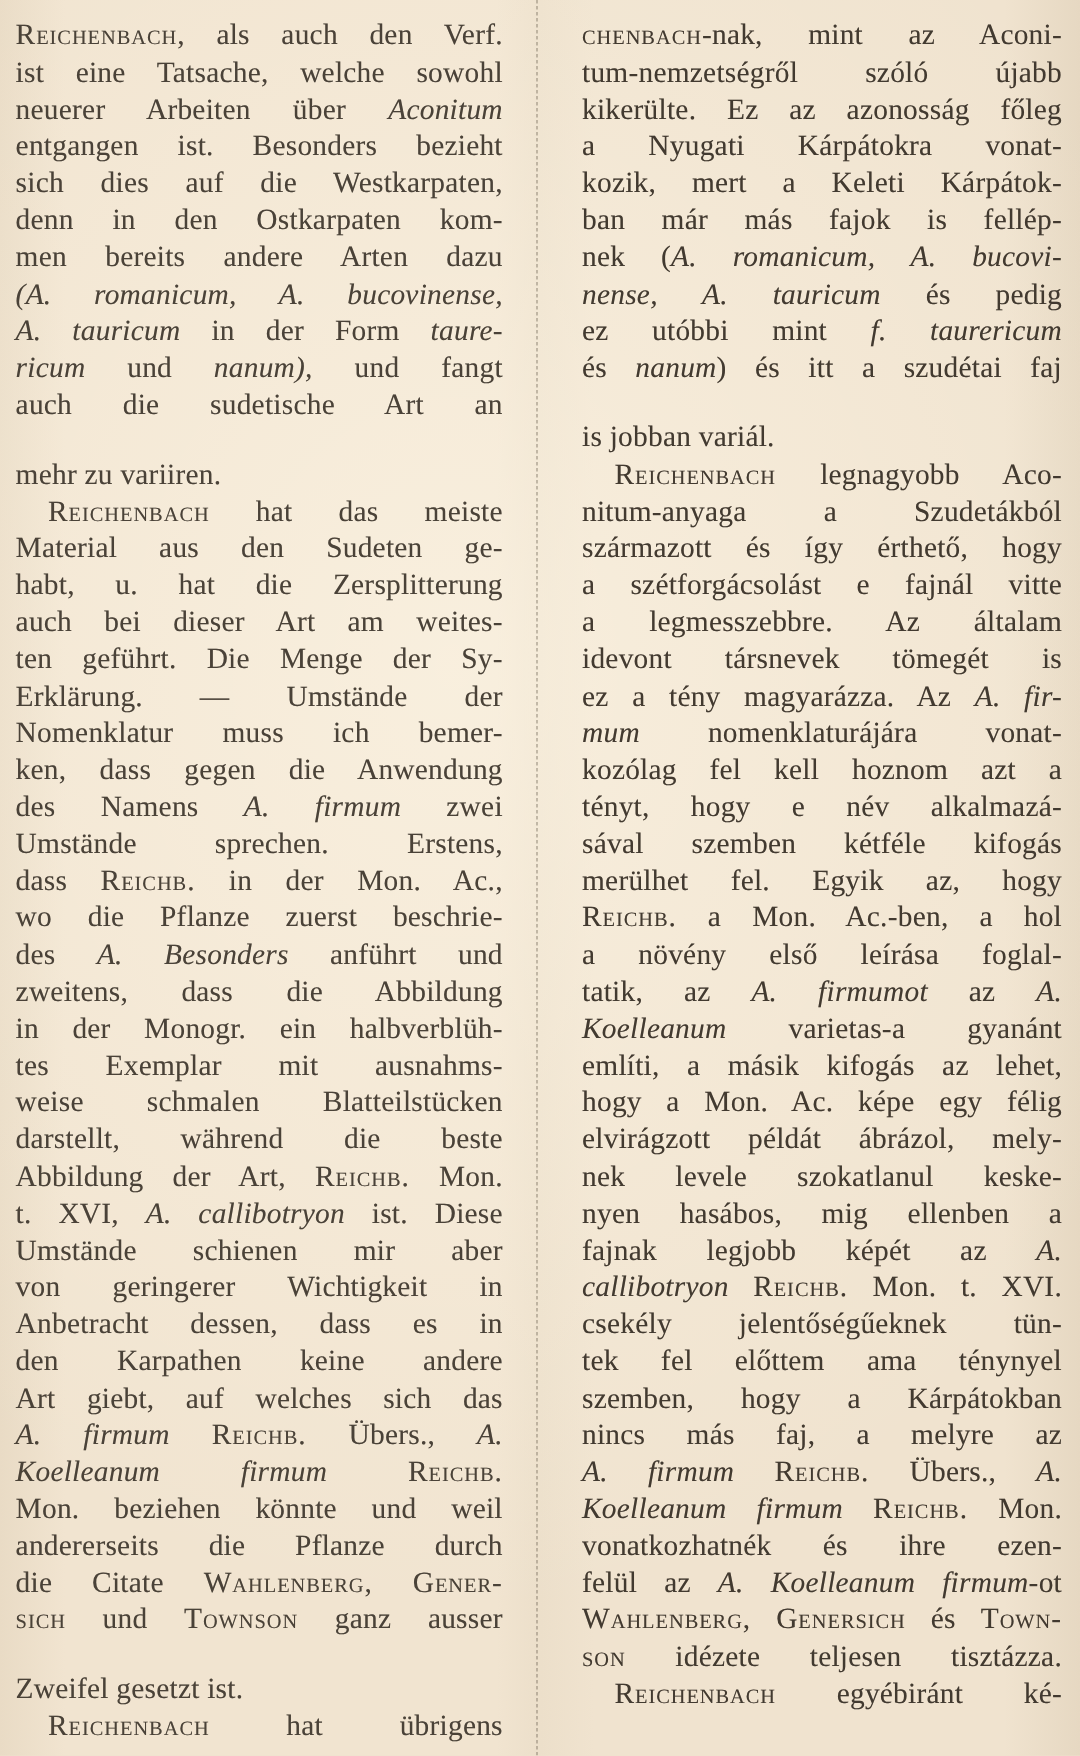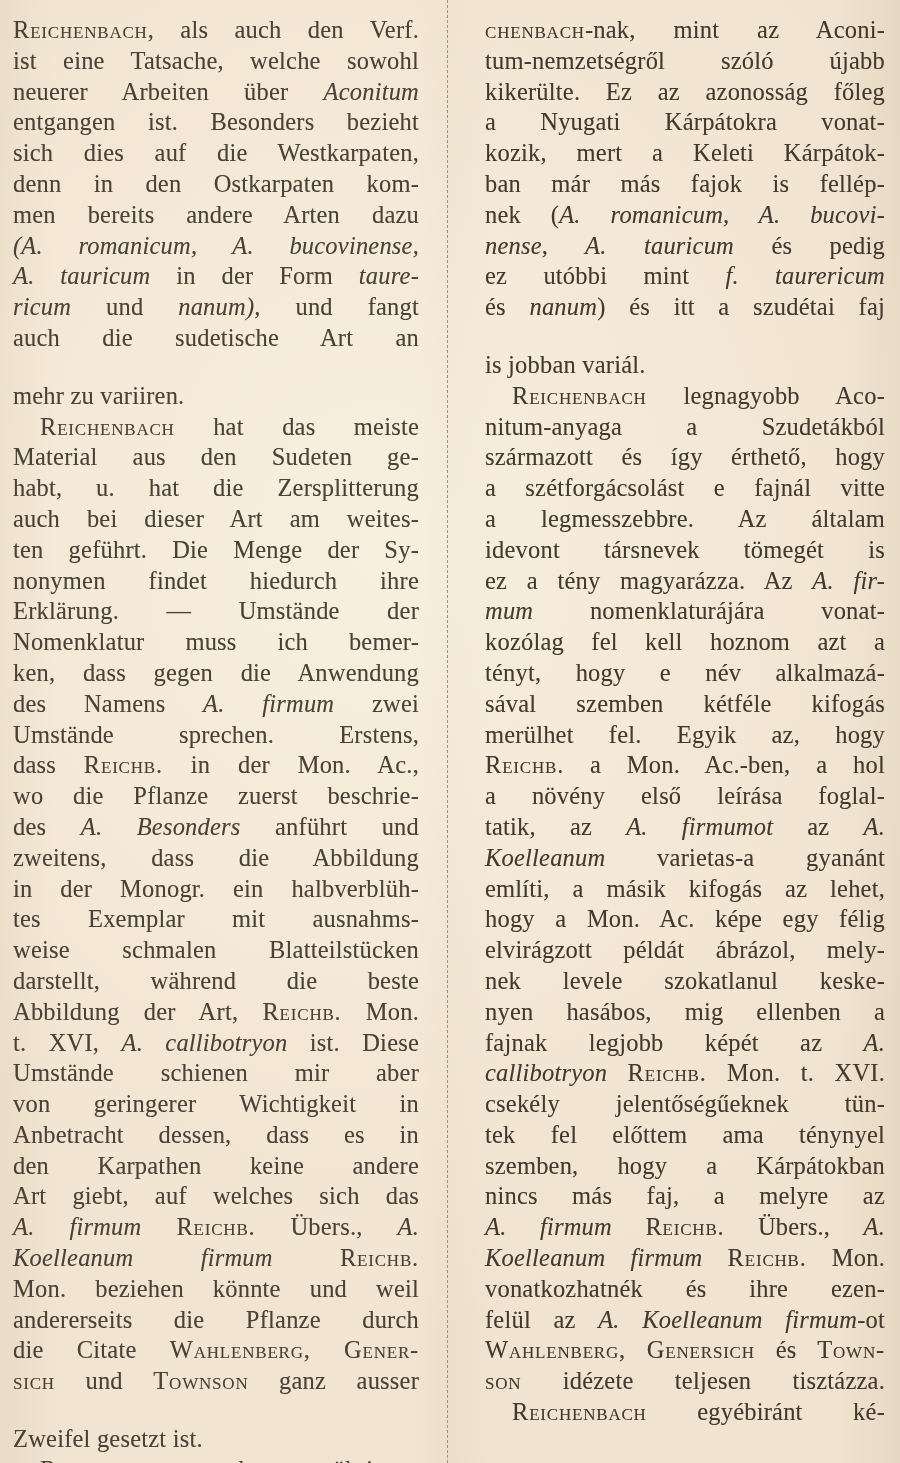--- a/index.html
+++ b/index.html
@@ -79,21 +79,20 @@
       <div class="line"><span class="it">(A. romanicum, A. bucovinense,</span></div>
       <div class="line"><span class="it">A. tauricum</span> in der Form <span class="it">taure-</span></div>
       <div class="line"><span class="it">ricum</span> und <span class="it">nanum),</span> und fangt</div>
       <div class="line">auch die sudetische Art an</div>
       <div class="line short">mehr zu variiren.</div>
       <div class="line ind"><span class="sc">Reichenbach</span> hat das meiste</div>
       <div class="line">Material aus den Sudeten ge-</div>
       <div class="line">habt, u. hat die Zersplitterung</div>
       <div class="line">auch bei dieser Art am weites-</div>
       <div class="line">ten geführt. Die Menge der Sy-</div>
-      <div class="line">nonymen findet hiedurch ihre</div>
       <div class="line">Erklärung. — Umstände der</div>
       <div class="line">Nomenklatur muss ich bemer-</div>
       <div class="line">ken, dass gegen die Anwendung</div>
       <div class="line">des Namens <span class="it">A. firmum</span> zwei</div>
       <div class="line">Umstände sprechen. Erstens,</div>
       <div class="line">dass <span class="sc">Reichb.</span> in der Mon. Ac.,</div>
       <div class="line">wo die Pflanze zuerst beschrie-</div>
       <div class="line">des <span class="it">A. Besonders</span> anführt und</div>
       <div class="line">zweitens, dass die Abbildung</div>
       <div class="line">in der Monogr. ein halbverblüh-</div>

